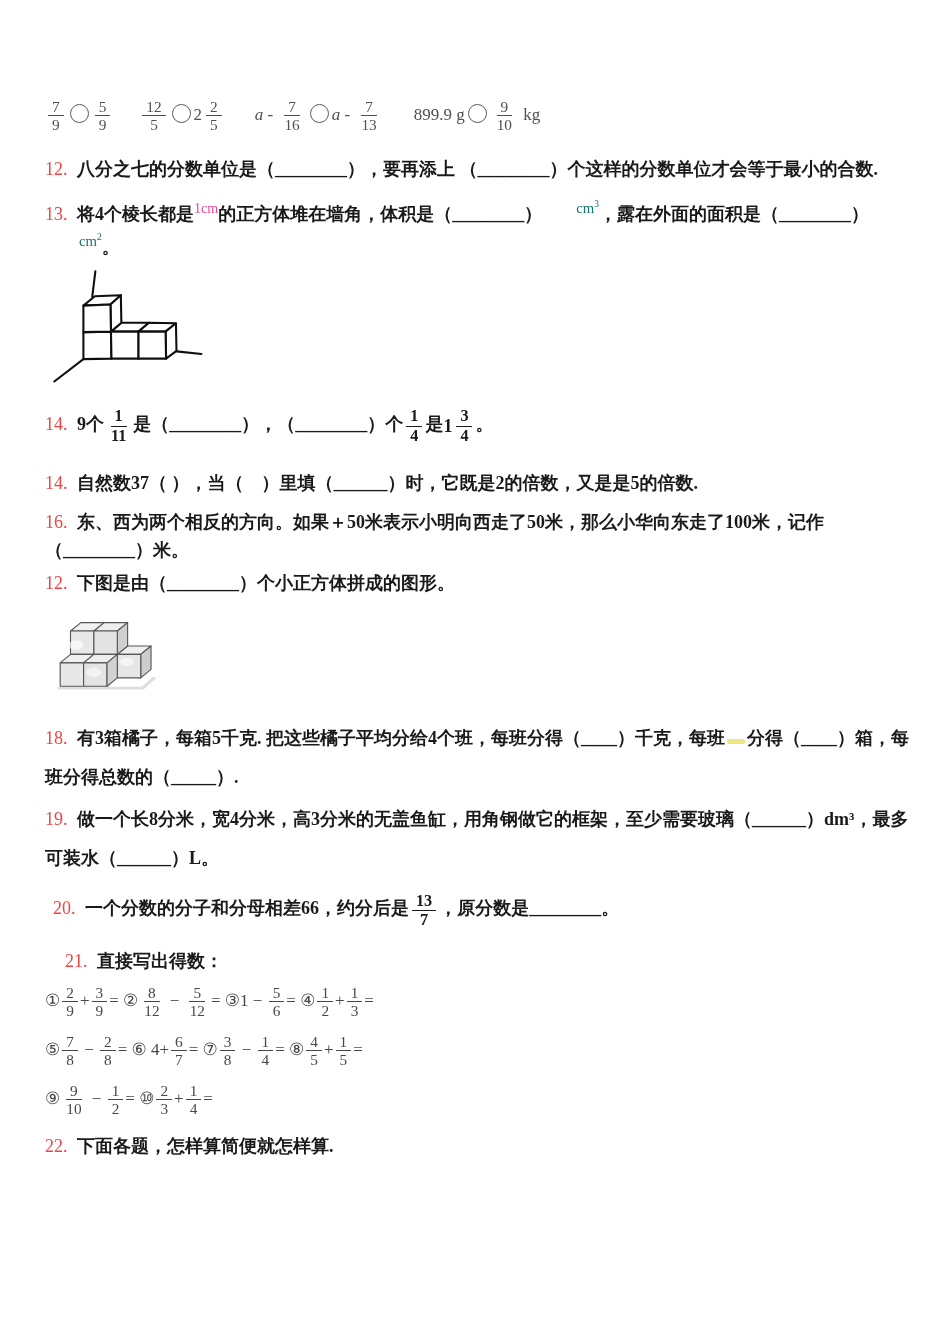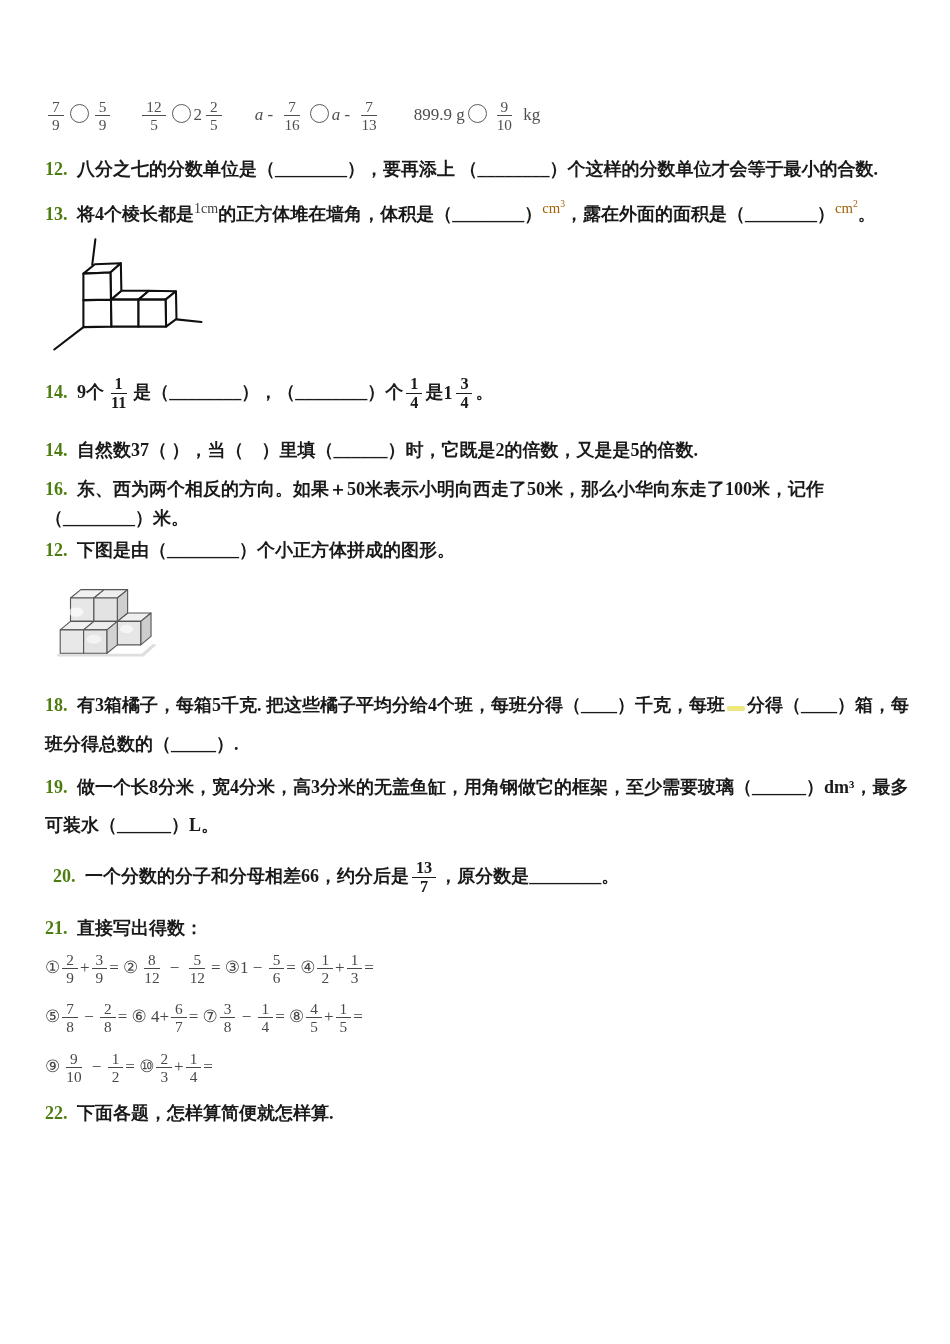--- a/index.html
+++ b/index.html
@@ -3,21 +3,21 @@
 <meta charset="utf-8">
 <style>
   html,body{margin:0;padding:0;background:#ffffff;}
   .page{
     width:950px;min-height:1344px;background:#ffffff;box-sizing:border-box;
     padding:98px 30px 60px 45px;
     font-family:"Liberation Serif","DejaVu Serif",serif;
     color:#1a1a1a;font-size:18px;position:relative;overflow:hidden;
   }
   .q{margin:0 0 12px 0;line-height:1.6;}
-  .qnum{font-weight:700;color:#4d7c0f;display:inline-block;min-width:32px;}
+  .qnum{font-weight:400;color:#ef4444;display:inline-block;min-width:32px;}
   .qbody{font-weight:700;}
   .sect{font-weight:700;margin-bottom:2px;}
   .lh2{line-height:2.15;}
   .tall{margin-top:2px;margin-bottom:24px;}
   .tk{white-space:pre-wrap;}
   .it{font-style:italic;}
   .muted{color:#4f4f4f;}
   .math-row{line-height:1.1;}
   .compare-row{margin:0 0 22px 0;font-size:17px;}
   .calc{color:#474747;font-size:17px;margin:0 0 14px 0;font-weight:500;}
@@ -26,22 +26,22 @@
   .frac{display:inline-flex;flex-direction:column;align-items:center;vertical-align:middle;
         margin:0 3px;line-height:1.12;font-size:0.9em;}
   .frac .num{padding:0 4px;border-bottom:1.3px solid currentColor;}
   .frac .den{padding:0 4px;}
   .mixed{display:inline-flex;align-items:center;vertical-align:middle;}
   .mixed .whole{margin-right:1px;}
   
   .cmp{display:inline-block;width:17px;height:17px;border:1.5px solid #5a5a5a;border-radius:50%;
        vertical-align:middle;margin:0 3px 4px 3px;}
   
-  .raise{vertical-align:super;font-size:0.78em;font-weight:400;color:#404040;}
-  .unit{vertical-align:super;font-size:0.82em;font-weight:400;color:#a16207;white-space:nowrap;}
+  .raise{vertical-align:super;font-size:0.78em;font-weight:400;color:#ec4899;}
+  .unit{vertical-align:super;font-size:0.82em;font-weight:400;color:#0f766e;white-space:nowrap;margin-left:34px;}
   .unit .sup{vertical-align:super;font-size:0.65em;}
   
   .hl{display:inline-block;width:18px;height:5px;background:#ece87f;border-radius:2px;
       vertical-align:baseline;margin:0 2px;}
   .gap{display:inline-block;height:1px;}
   .fig{display:block;margin:0 0 18px 2px;}
   .fig2{margin:2px 0 14px 2px;}
 </style>
 </head>
 <body>
@@ -170,21 +170,21 @@
   </div>
 
   <div class="q" style="margin:14px 0 18px 8px;">
     <span class="qnum">20.</span><span class="qbody"><span class="tk">一个分数的分子和分母相差66，约分后是</span><span class="frac">
           <span class="num">13</span>
           <span class="den">7</span>
         </span><span class="tk">，原分数是________。</span></span>
   </div>
 
 
-  <div class="q" style="margin-bottom:8px;">
+  <div class="q" style="margin-bottom:8px;margin-left:20px;">
     <span class="qnum">21.</span><span class="qbody">直接写出得数：</span>
   </div>
 
   <div class="math-row calc"><span class="tk">①</span><span class="frac">
         <span class="num">2</span>
         <span class="den">9</span>
       </span><span class="tk">+</span><span class="frac">
         <span class="num">3</span>
         <span class="den">9</span>
       </span><span class="tk">= </span><span class="tk">②</span><span class="frac">

